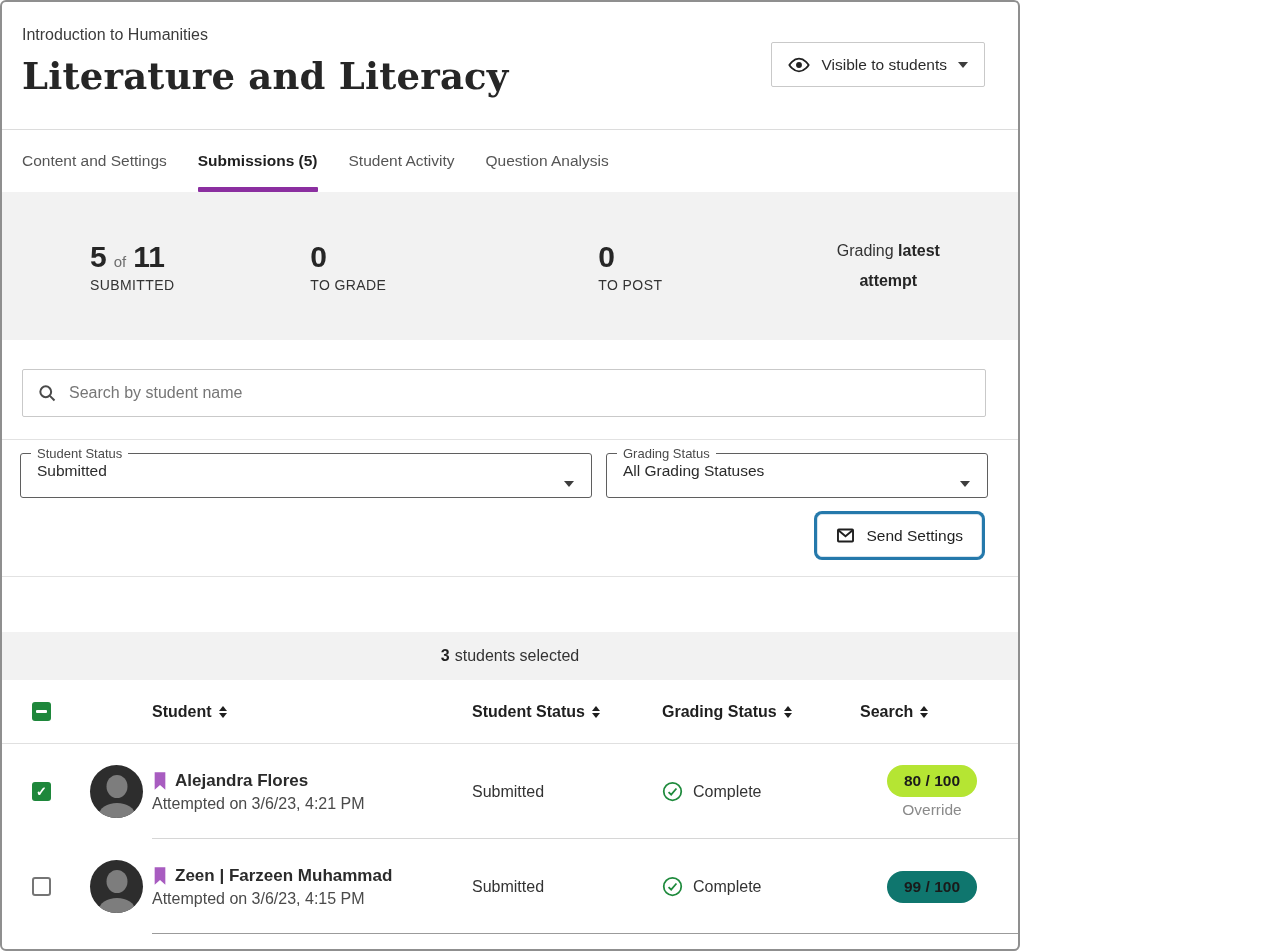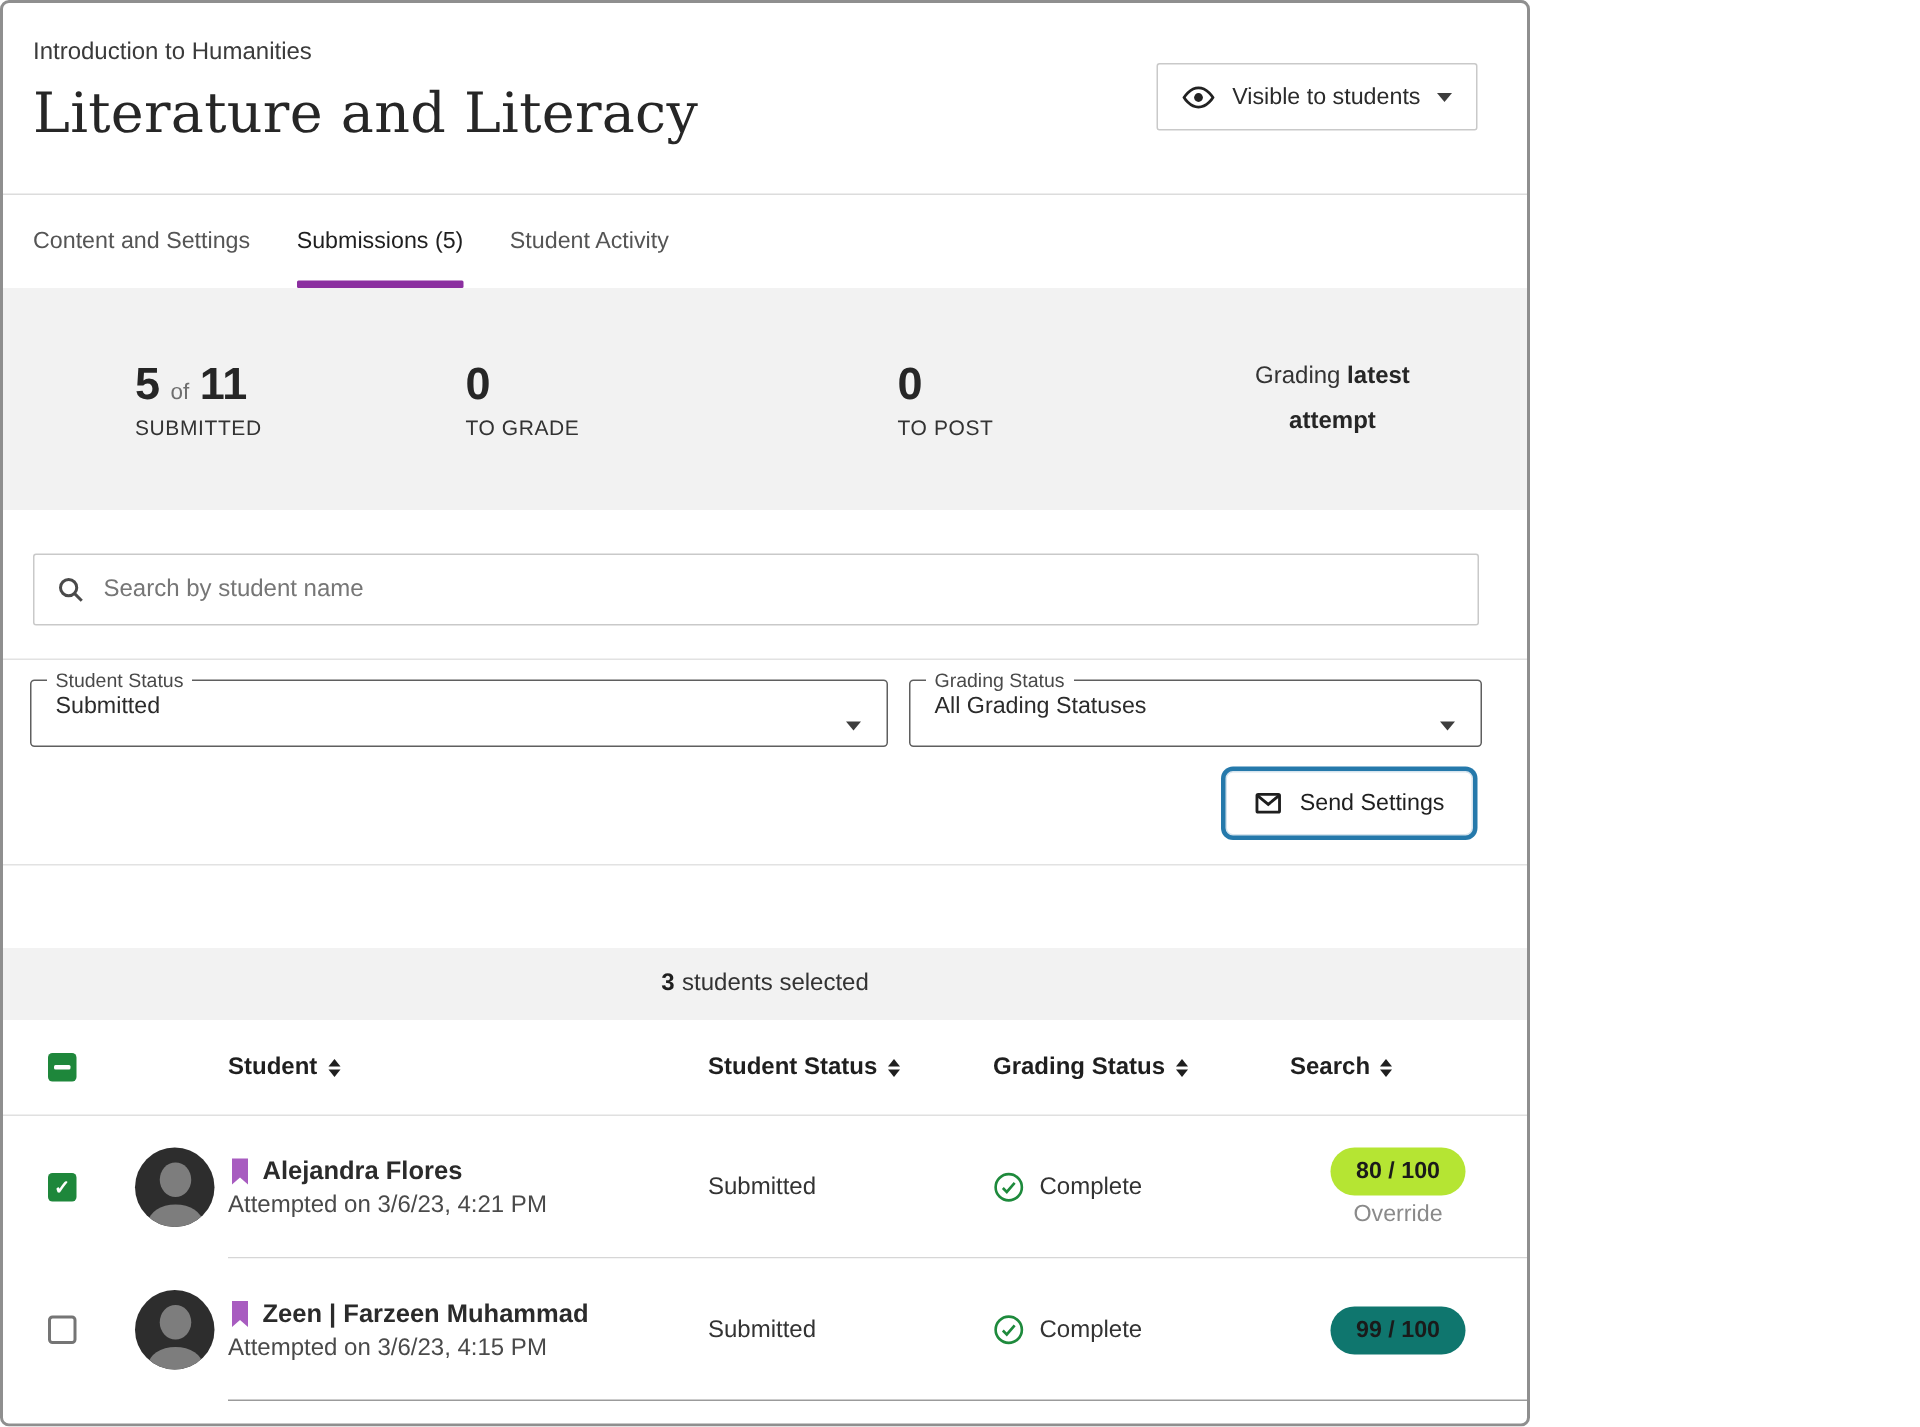--- a/index.html
+++ b/index.html
@@ -6,32 +6,32 @@
   html,body { background:#fff; }
   body { font-family:"Liberation Sans", sans-serif; color:#2b2b2b; }
   .page {
     width:1020px; height:951px; border:2px solid #8f8f8f; border-radius:6px;
     overflow:hidden; background:#fff; position:relative;
   }
 
   
   .header { padding:24px 33px 0 20px; height:128px; border-bottom:1px solid #dcdcdc; position:relative; }
   .course-name { font-size:16px; color:#3b3b3b; }
-  .page-title { font-family:"DejaVu Serif", serif; font-size:37px; font-weight:400; color:#262626; margin-top:10px; letter-spacing:.2px; }
+  .page-title { font-family:"DejaVu Serif", serif; font-size:37px; font-weight:700; color:#262626; margin-top:10px; letter-spacing:.2px; }
   .visibility-btn {
     position:absolute; top:40px; right:33px; height:45px; background:#fff;
     border:1px solid #c9c9c9; border-radius:2px; display:flex; align-items:center;
     gap:11px; padding:0 16px; font-size:15.5px; color:#2b2b2b; cursor:pointer;
   }
   .caret-down { width:0; height:0; border-left:5px solid transparent; border-right:5px solid transparent; border-top:6px solid #3d3d3d; }
 
   
   .tabs { display:flex; gap:31px; padding:0 20px; height:62px; align-items:center; background:#fff; }
   .tab { font-size:15.5px; color:#555; height:100%; display:flex; align-items:center; position:relative; cursor:pointer; }
-  .tab.active { color:#1f1f1f; font-weight:400; }
+  .tab.active { color:#1f1f1f; font-weight:700; }
   .tab.active::after { content:""; position:absolute; left:0; right:0; bottom:0; height:5px; background:#8b2fa0; border-radius:1px; }
 
   
   .stats { background:#f2f2f2; height:148px; display:flex; align-items:center; padding-left:88px; padding-right:60px; }
   .stat { width:237px; }
   .stat.w2 { width:310px; }
   .stat-line { display:flex; align-items:baseline; gap:7px; }
   .stat-value { font-size:30px; font-weight:700; color:#262626; }
   .stat-of { font-size:15px; color:#6e6e6e; }
   .stat-label { font-size:14px; color:#333; letter-spacing:.4px; margin-top:3px; }
@@ -123,20 +123,21 @@
       </span>
       <span>Visible to students</span>
       <span class="caret-down"></span>
     </button>
   </div>
 
   <div class="tabs">
     <div class="tab">Content and Settings</div>
     <div class="tab active">Submissions (5)</div>
     <div class="tab">Student Activity</div>
+    <div class="tab">Question Analysis</div>
   </div>
 
   <div class="stats">
     <div class="stat">
       <div class="stat-line">
         <span class="stat-value">5</span>
         <span class="stat-of">of</span>
         <span class="stat-value">11</span>
       </div>
       <div class="stat-label">SUBMITTED</div>

